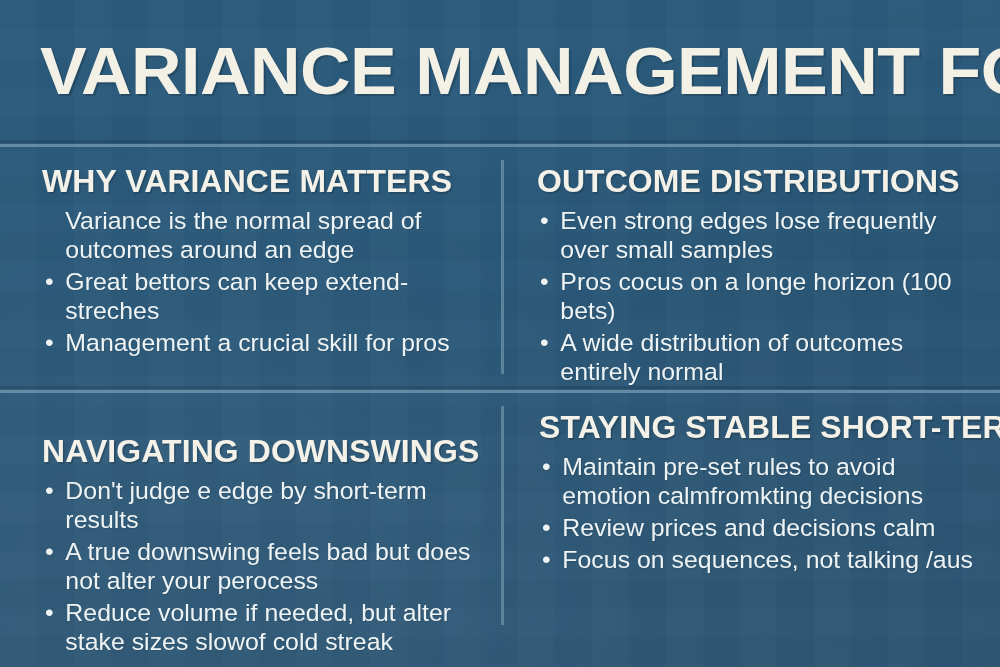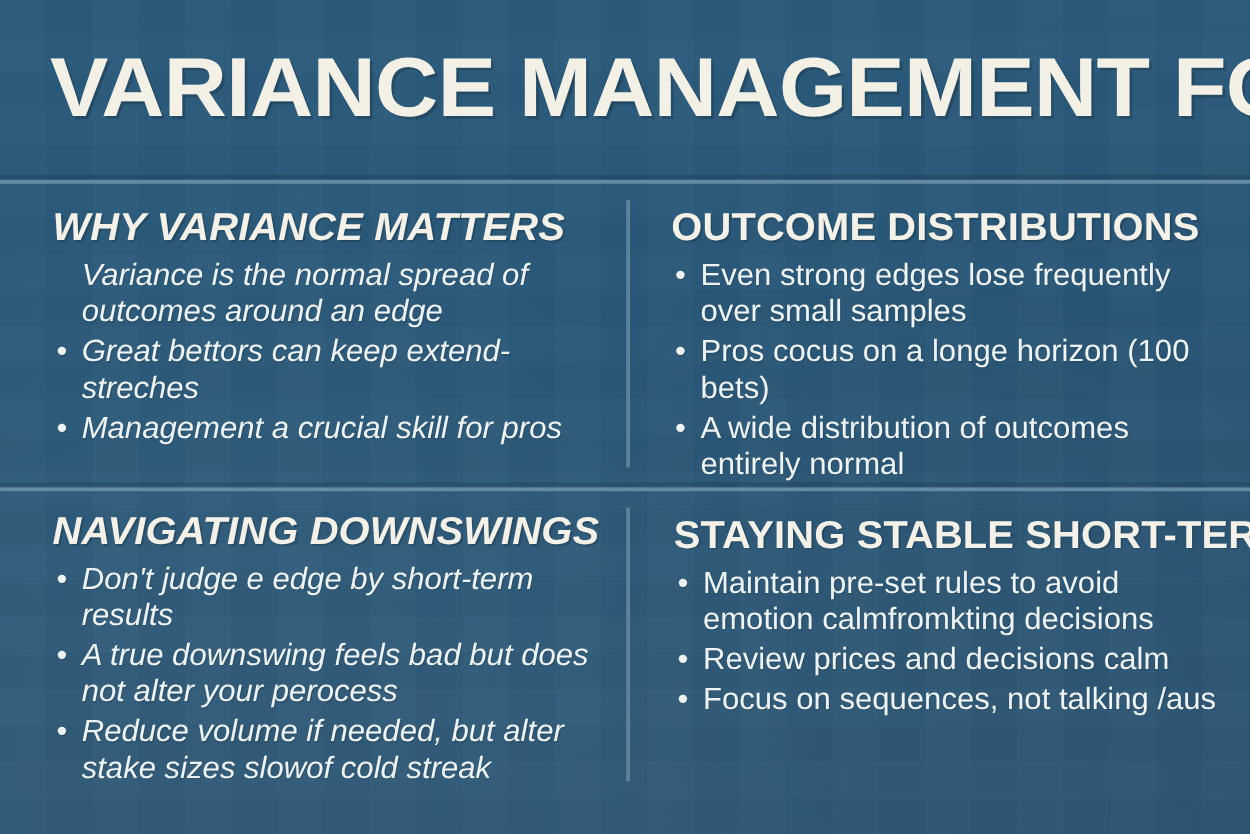--- a/index.html
+++ b/index.html
@@ -89,23 +89,23 @@
     background: #6f94ab;
     opacity: 0.72;
   }
   #vrule-top    { top: 160px; height: 214px; }
   #vrule-bottom { top: 406px; height: 219px; }
 
   
   .quad {
     position: absolute;
   }
-  #quad-tl { left: 42px;  top: 164px; width: 446px; font-style: italic; }
+  #quad-tl { left: 42px;  top: 164px; width: 446px; }
   #quad-tr { left: 537px; top: 164px; width: 440px; }
-  #quad-bl { left: 42px;  top: 407px; width: 446px; font-style: italic; }
+  #quad-bl { left: 42px;  top: 434px; width: 446px; }
   #quad-br { left: 539px; top: 410px; width: 440px; }
 
   .quad-title {
     margin: 0 0 6px 0;
     color: #f3f1e8;
     font-family: "Liberation Sans Narrow", "Liberation Sans", sans-serif;
     font-size: 31px;
     font-weight: 700;
     letter-spacing: 0.1px;
     line-height: 36px;

